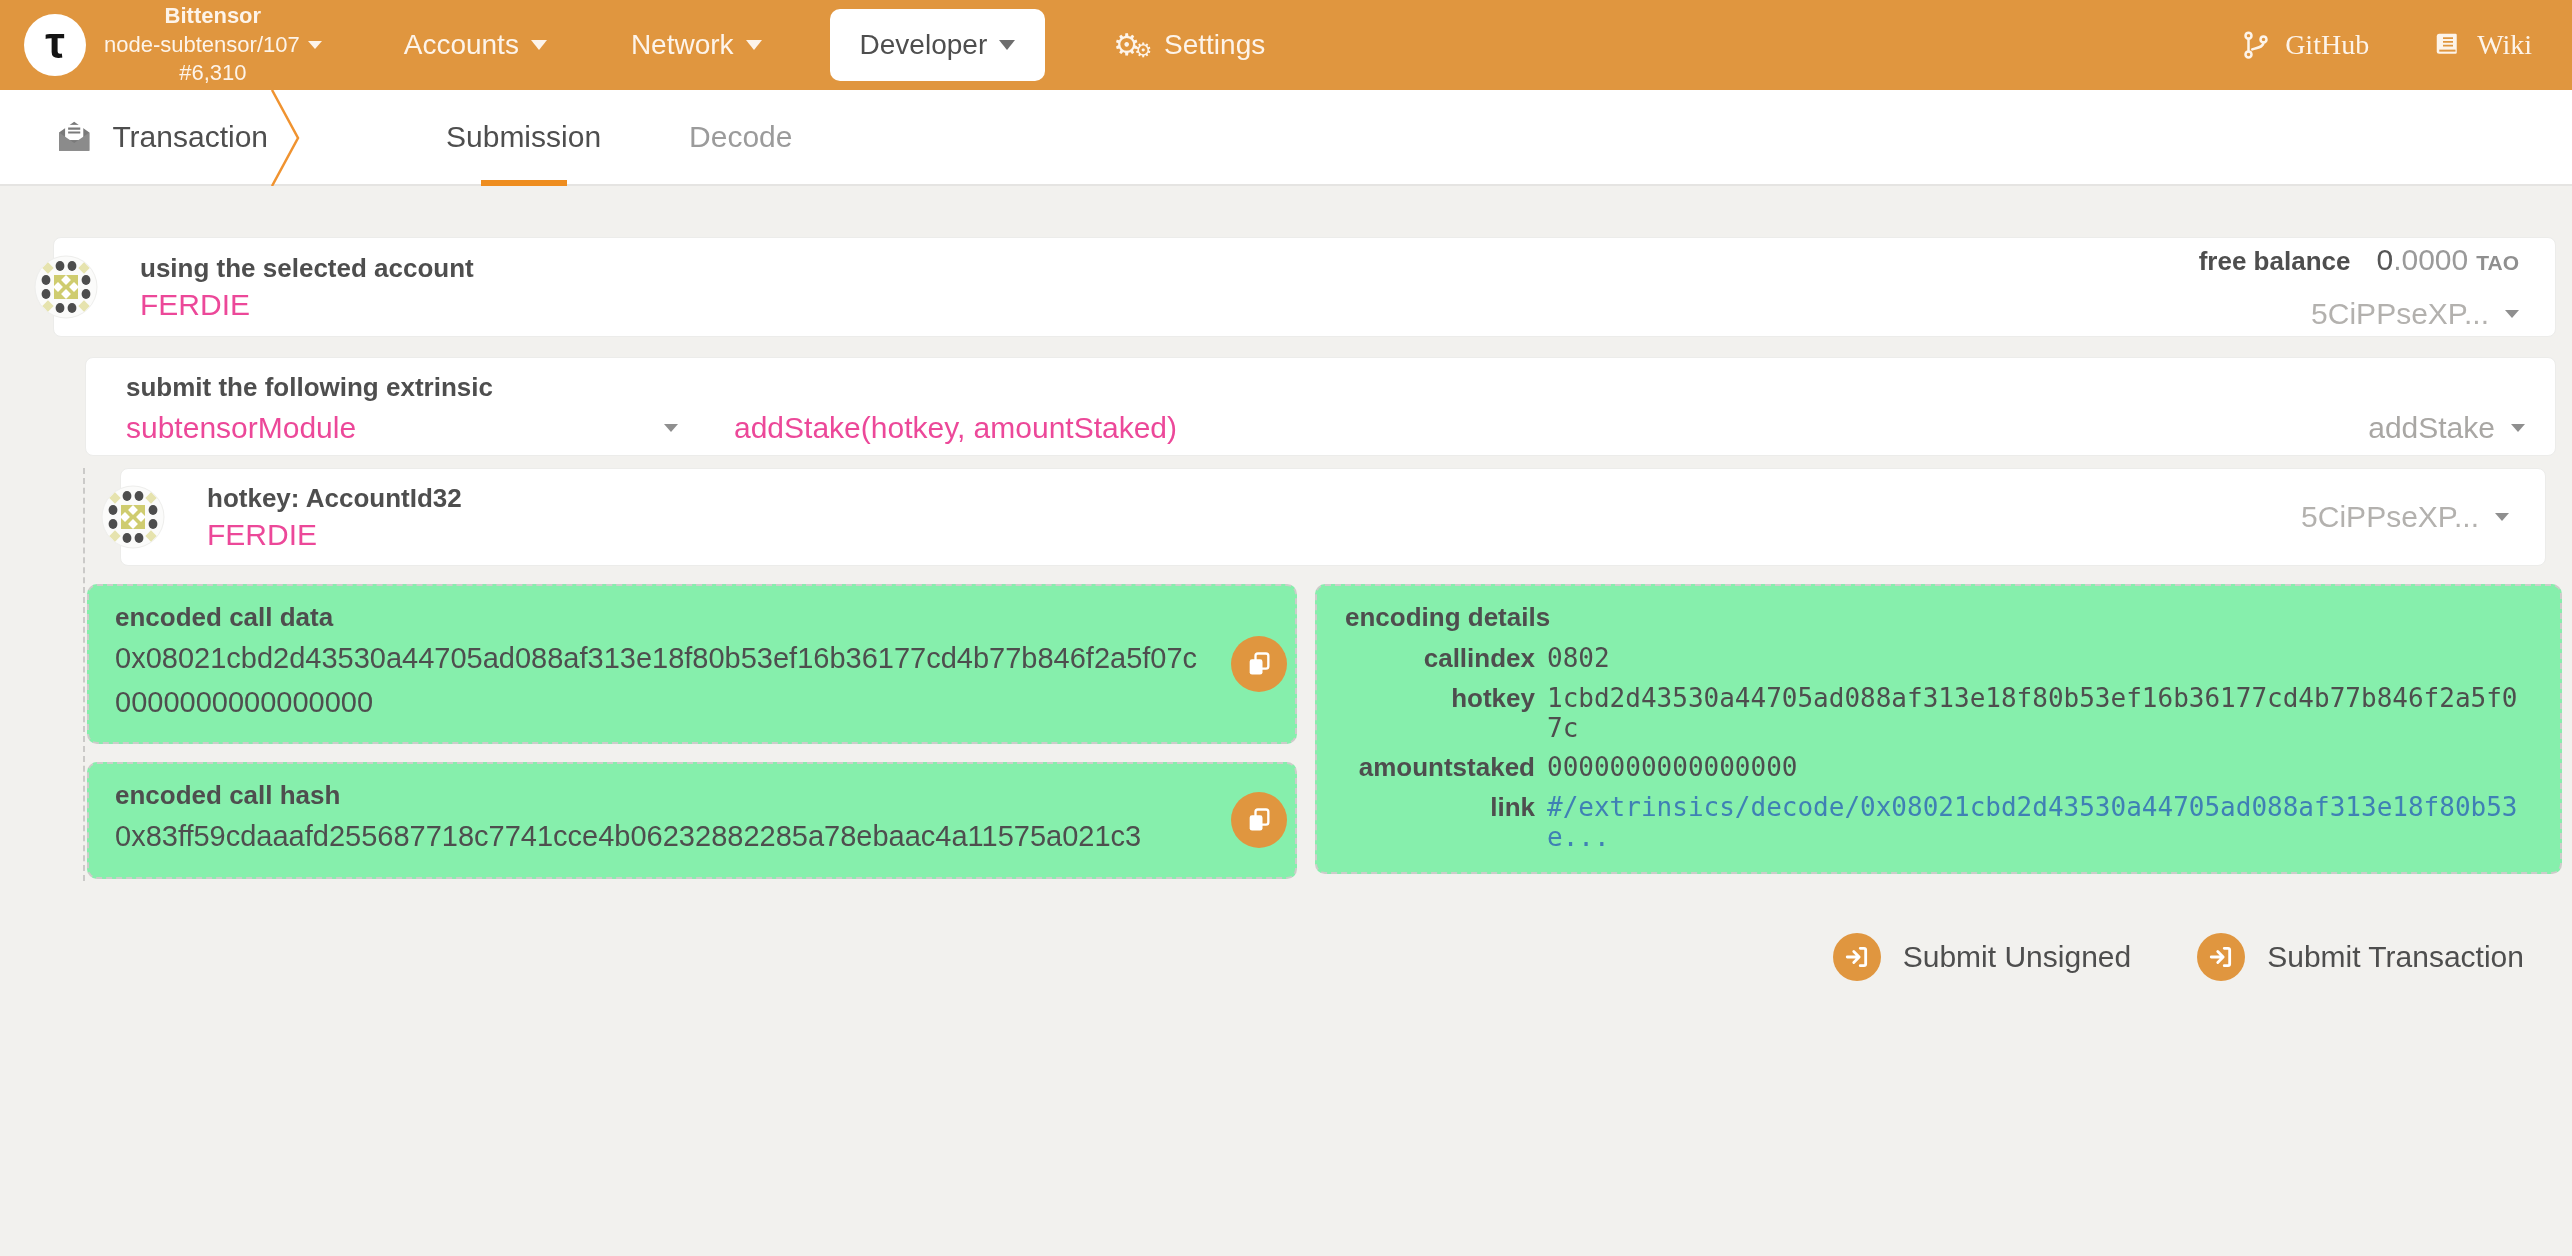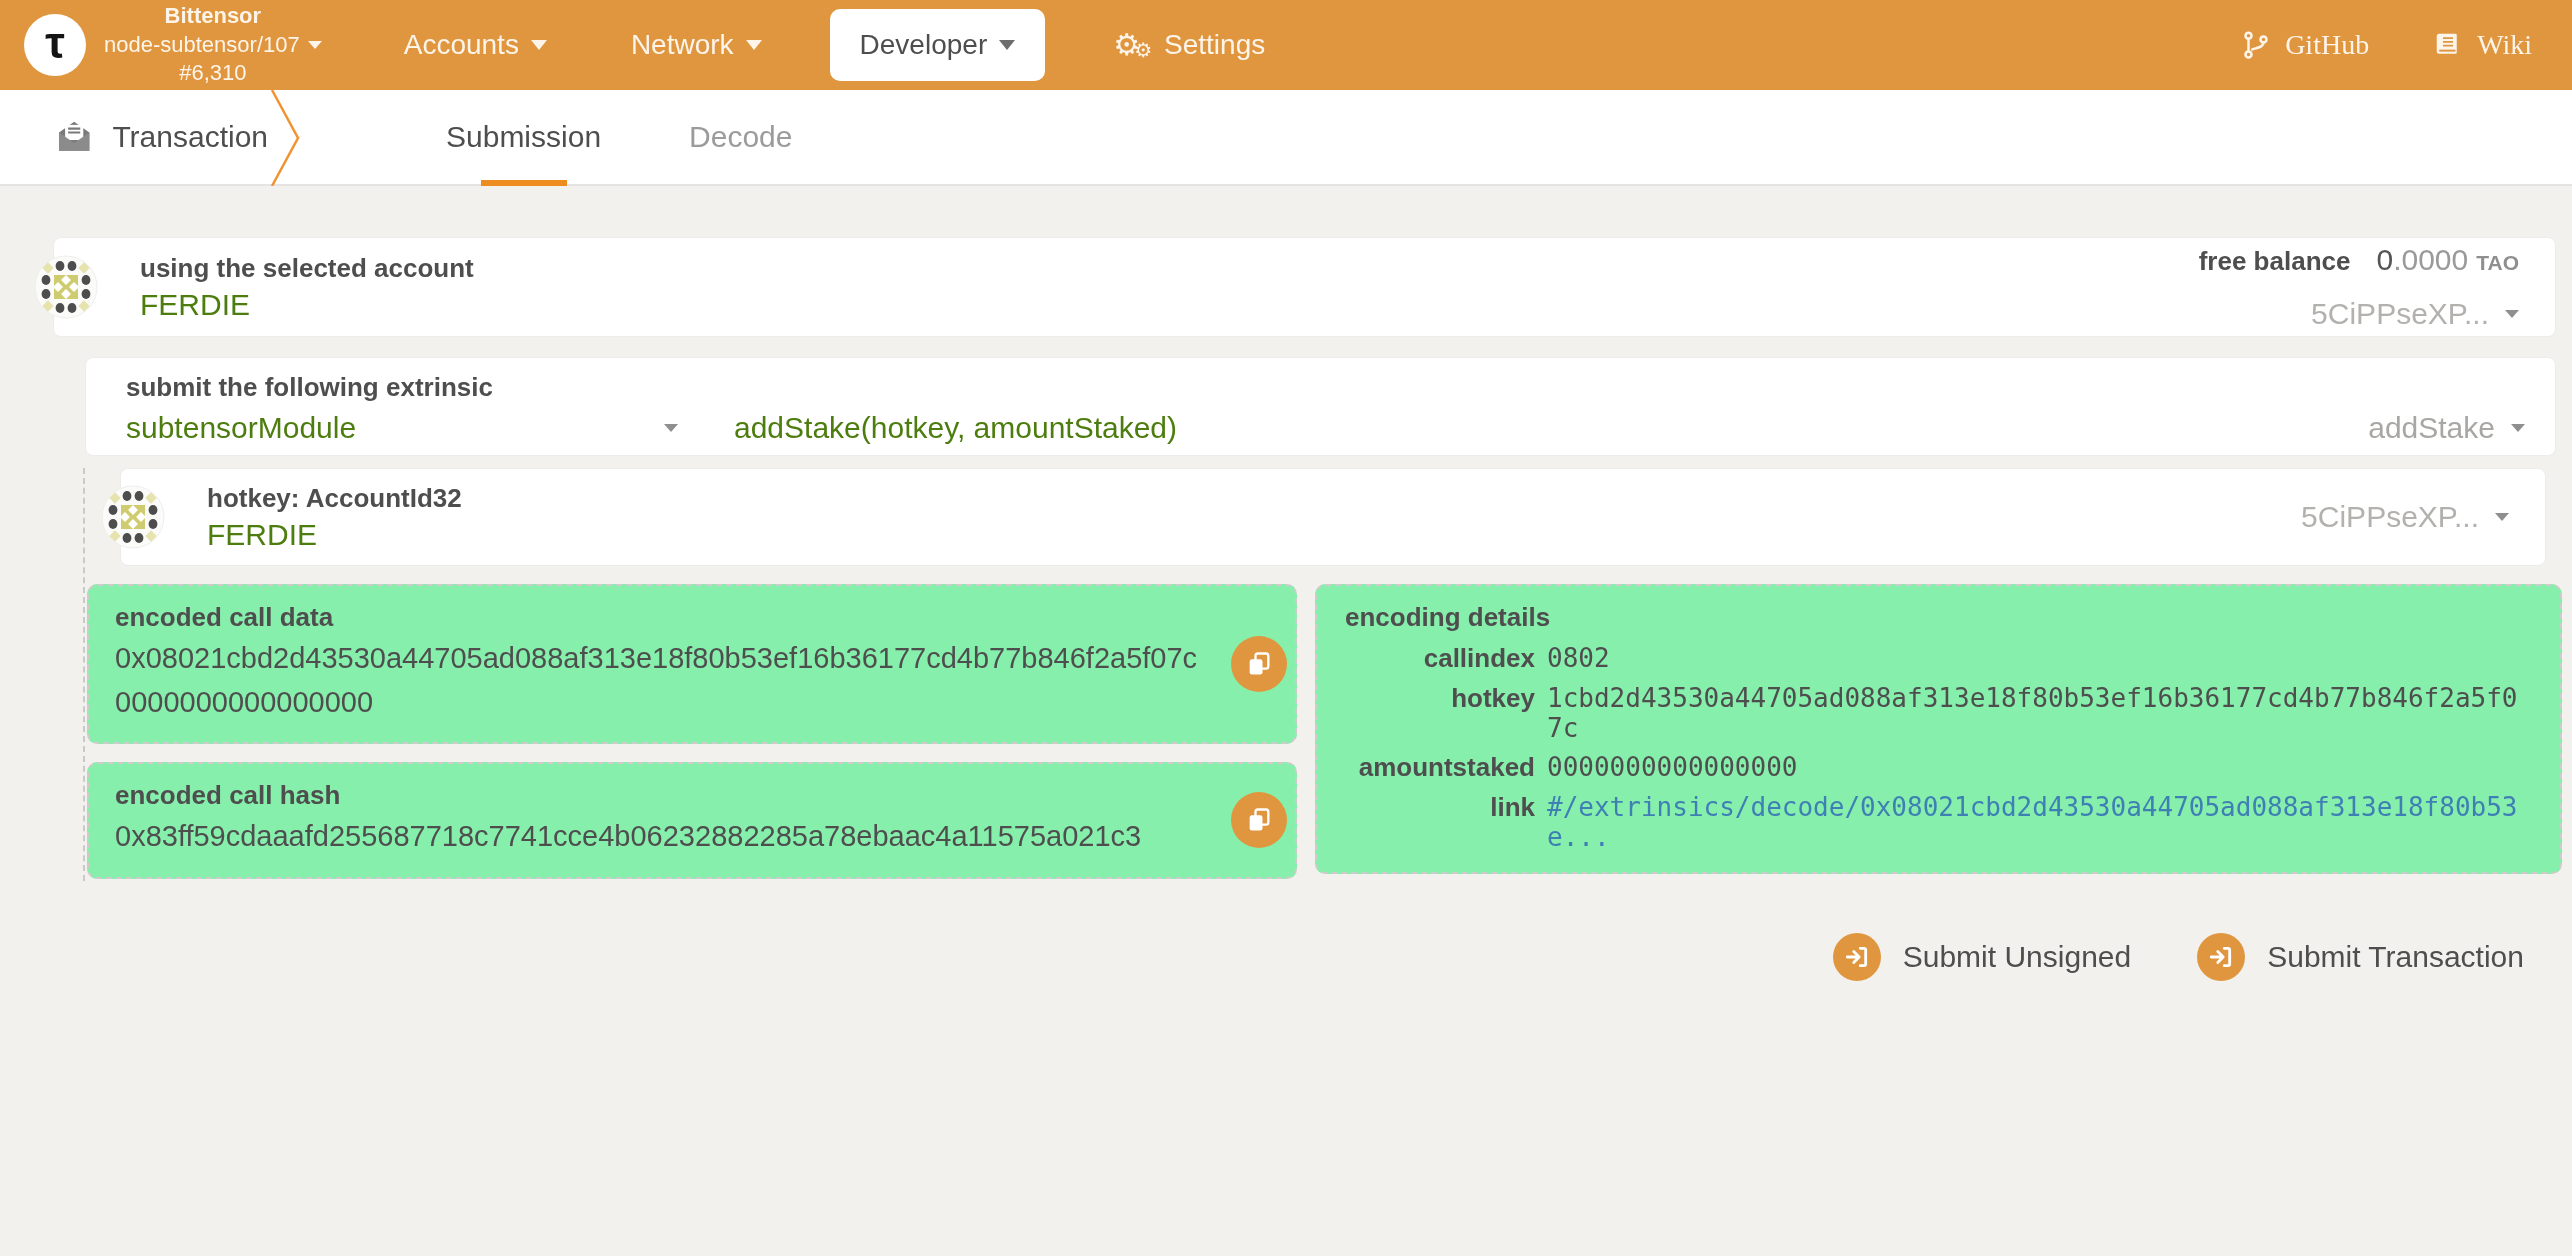--- a/index.html
+++ b/index.html
@@ -31,21 +31,21 @@
   .chev-sep { flex:0 0 auto; }
   .tabs { display:flex; align-items:center; margin-left:100px; }
   .tab { position:relative; display:flex; align-items:center; height:100%; padding:0 44px; font-size:30px; color:#9b9b9b; cursor:pointer; }
   .tab.active { color:#4e4e4e; }
   .tab.active::after { content:""; position:absolute; left:50%; transform:translateX(-50%); bottom:-2px; width:86px; height:6px; background:#ee8d1f; }
 
   
   .content { padding-top:51px; }
   .card { position:relative; background:#ffffff; border:1px solid #ececea; border-radius:8px; }
   .lbl { font-size:26px; font-weight:700; color:#4e4e4e; }
-  .val { font-size:30px; color:#4d7c0f; }
+  .val { font-size:30px; color:#ec4899; }
 
   .account-card { margin:0 16px 0 53px; height:100px; display:flex; align-items:center; padding:0 36px 0 86px; }
   .identicon { position:absolute; left:-20px; top:50%; transform:translateY(-50%); width:64px; height:64px; }
   .acct-left { display:flex; flex-direction:column; gap:4px; }
   .acct-right { margin-left:auto; display:flex; flex-direction:column; align-items:flex-end; gap:20px; }
   .balance-line { display:flex; align-items:baseline; gap:26px; }
   .balance-num { font-size:30px; color:#555555; font-weight:500; }
   .balance-frac { color:#9a9a9a; }
   .balance-unit { font-size:21px; color:#8f8f8f; font-weight:700; margin-left:8px; }
   .addr-line { display:flex; align-items:center; gap:16px; font-size:30px; color:#b3b1ae; cursor:pointer; }

